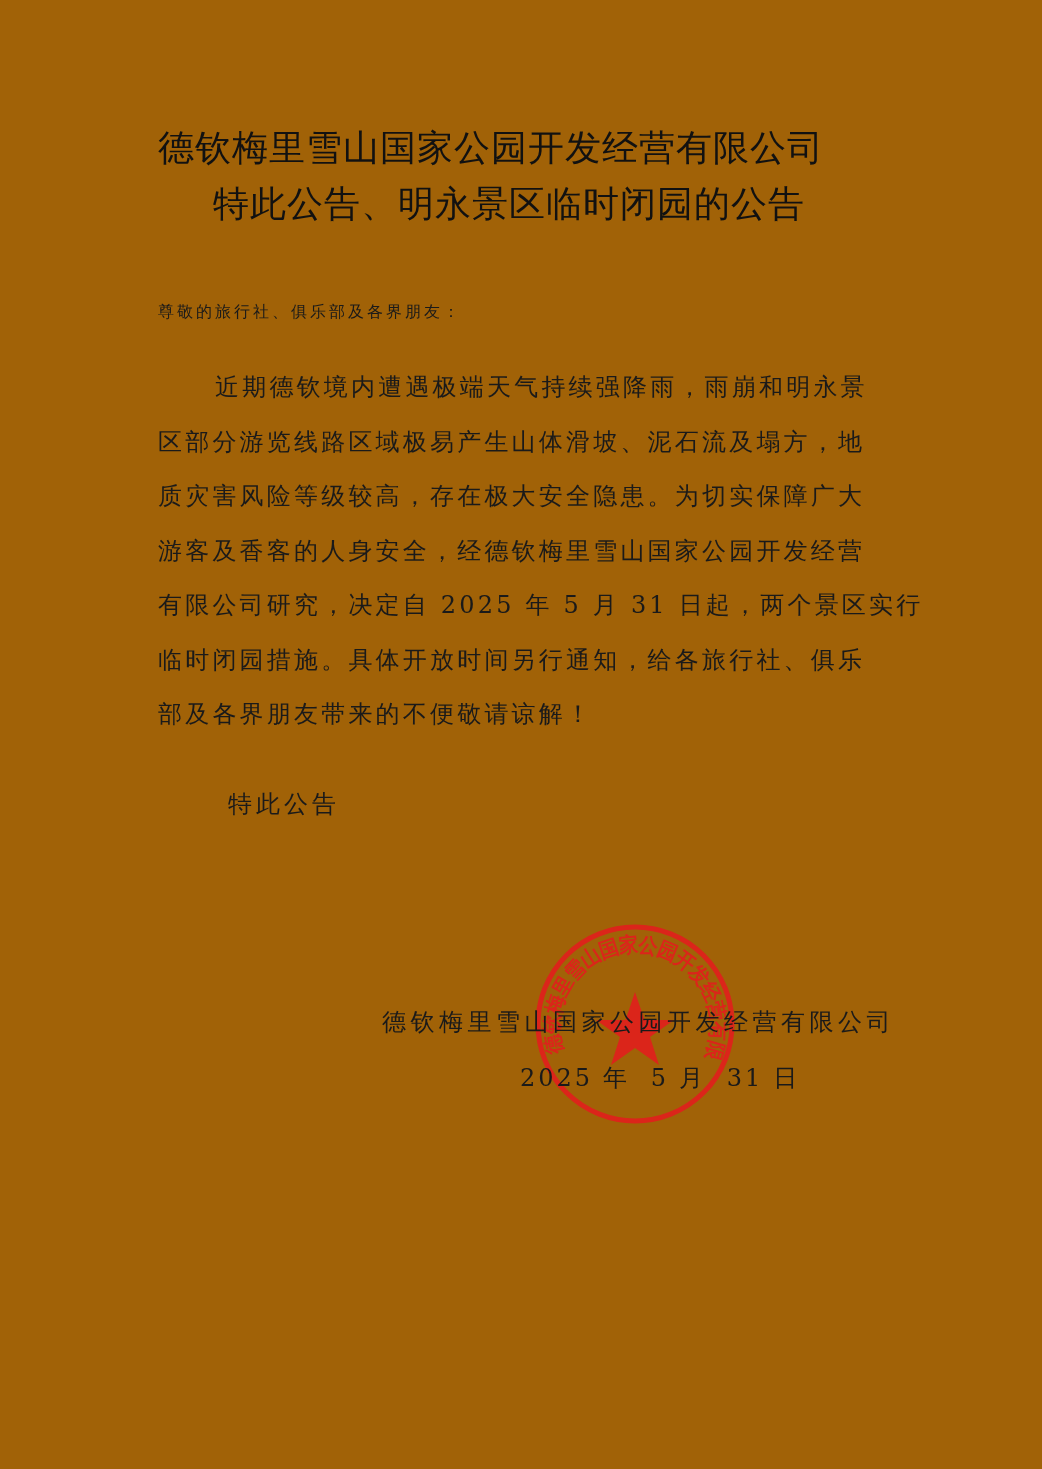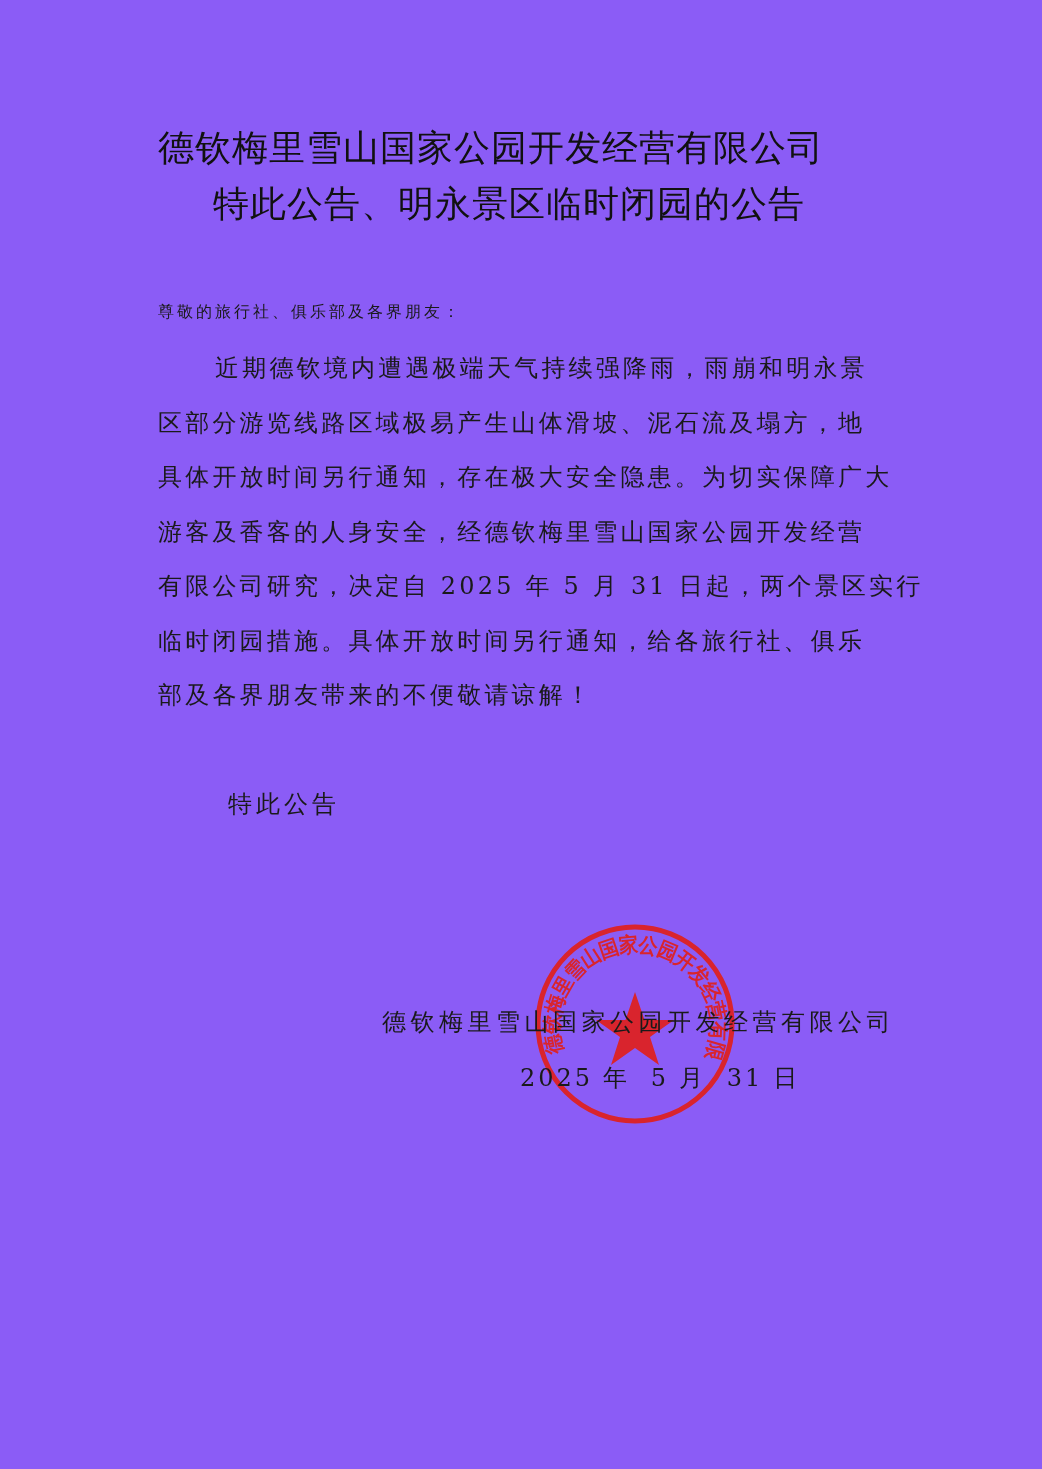--- a/index.html
+++ b/index.html
@@ -12,21 +12,21 @@
       height: 1469px;
       position: relative;
       overflow: hidden;
       font-family: "DejaVu Serif", "Liberation Serif", serif;
       color: #1a1a1a;
     }
     .page {
       position: absolute;
       left: 0; top: 0;
       width: 1042px; height: 1469px;
-      background: #8b5cf6;
+      background: #a16207;
     }
     .title {
       position: absolute;
       left: 0;
       width: 1042px;
       font-size: 36px;
       line-height: 48px;
       letter-spacing: 1px;
       color: #111;
       white-space: nowrap;
@@ -50,21 +50,21 @@
       width: 725px;
       font-size: 24px;
       letter-spacing: 3.2px;
     }
     .body-line {
       display: block;
       height: 54.5px;
       line-height: 40px;
       white-space: nowrap;
     }
-    .body-line.indent { padding-left: 57px; }
+    .body-line.indent { padding-left: 57px; margin-top: 19px; }
 
     .closing {
       position: absolute;
       left: 228px;
       top: 786px;
       font-size: 24px;
       line-height: 36px;
       letter-spacing: 4px;
       white-space: nowrap;
     }
@@ -108,21 +108,21 @@
 <div class="page">
 
   <div class="title line1">德钦梅里雪山国家公园开发经营有限公司</div>
   <div class="title line2">特此公告、明永景区临时闭园的公告</div>
 
   <div class="salutation">尊敬的旅行社、俱乐部及各界朋友：</div>
 
   <div class="body-text">
     <span class="body-line indent">近期德钦境内遭遇极端天气持续强降雨，雨崩和明永景</span>
     <span class="body-line">区部分游览线路区域极易产生山体滑坡、泥石流及塌方，地</span>
-    <span class="body-line">具体开放时间另行通知，存在极大安全隐患。为切实保障广大</span>
+    <span class="body-line">质灾害风险等级较高，存在极大安全隐患。为切实保障广大</span>
     <span class="body-line">游客及香客的人身安全，经德钦梅里雪山国家公园开发经营</span>
     <span class="body-line">有限公司研究，决定自 2025 年 5 月 31 日起，两个景区实行</span>
     <span class="body-line">临时闭园措施。具体开放时间另行通知，给各旅行社、俱乐</span>
     <span class="body-line">部及各界朋友带来的不便敬请谅解！</span>
   </div>
 
   <div class="closing">特此公告</div>
 
   <div class="seal">
     <svg viewBox="0 0 204 204" xmlns="http://www.w3.org/2000/svg">

